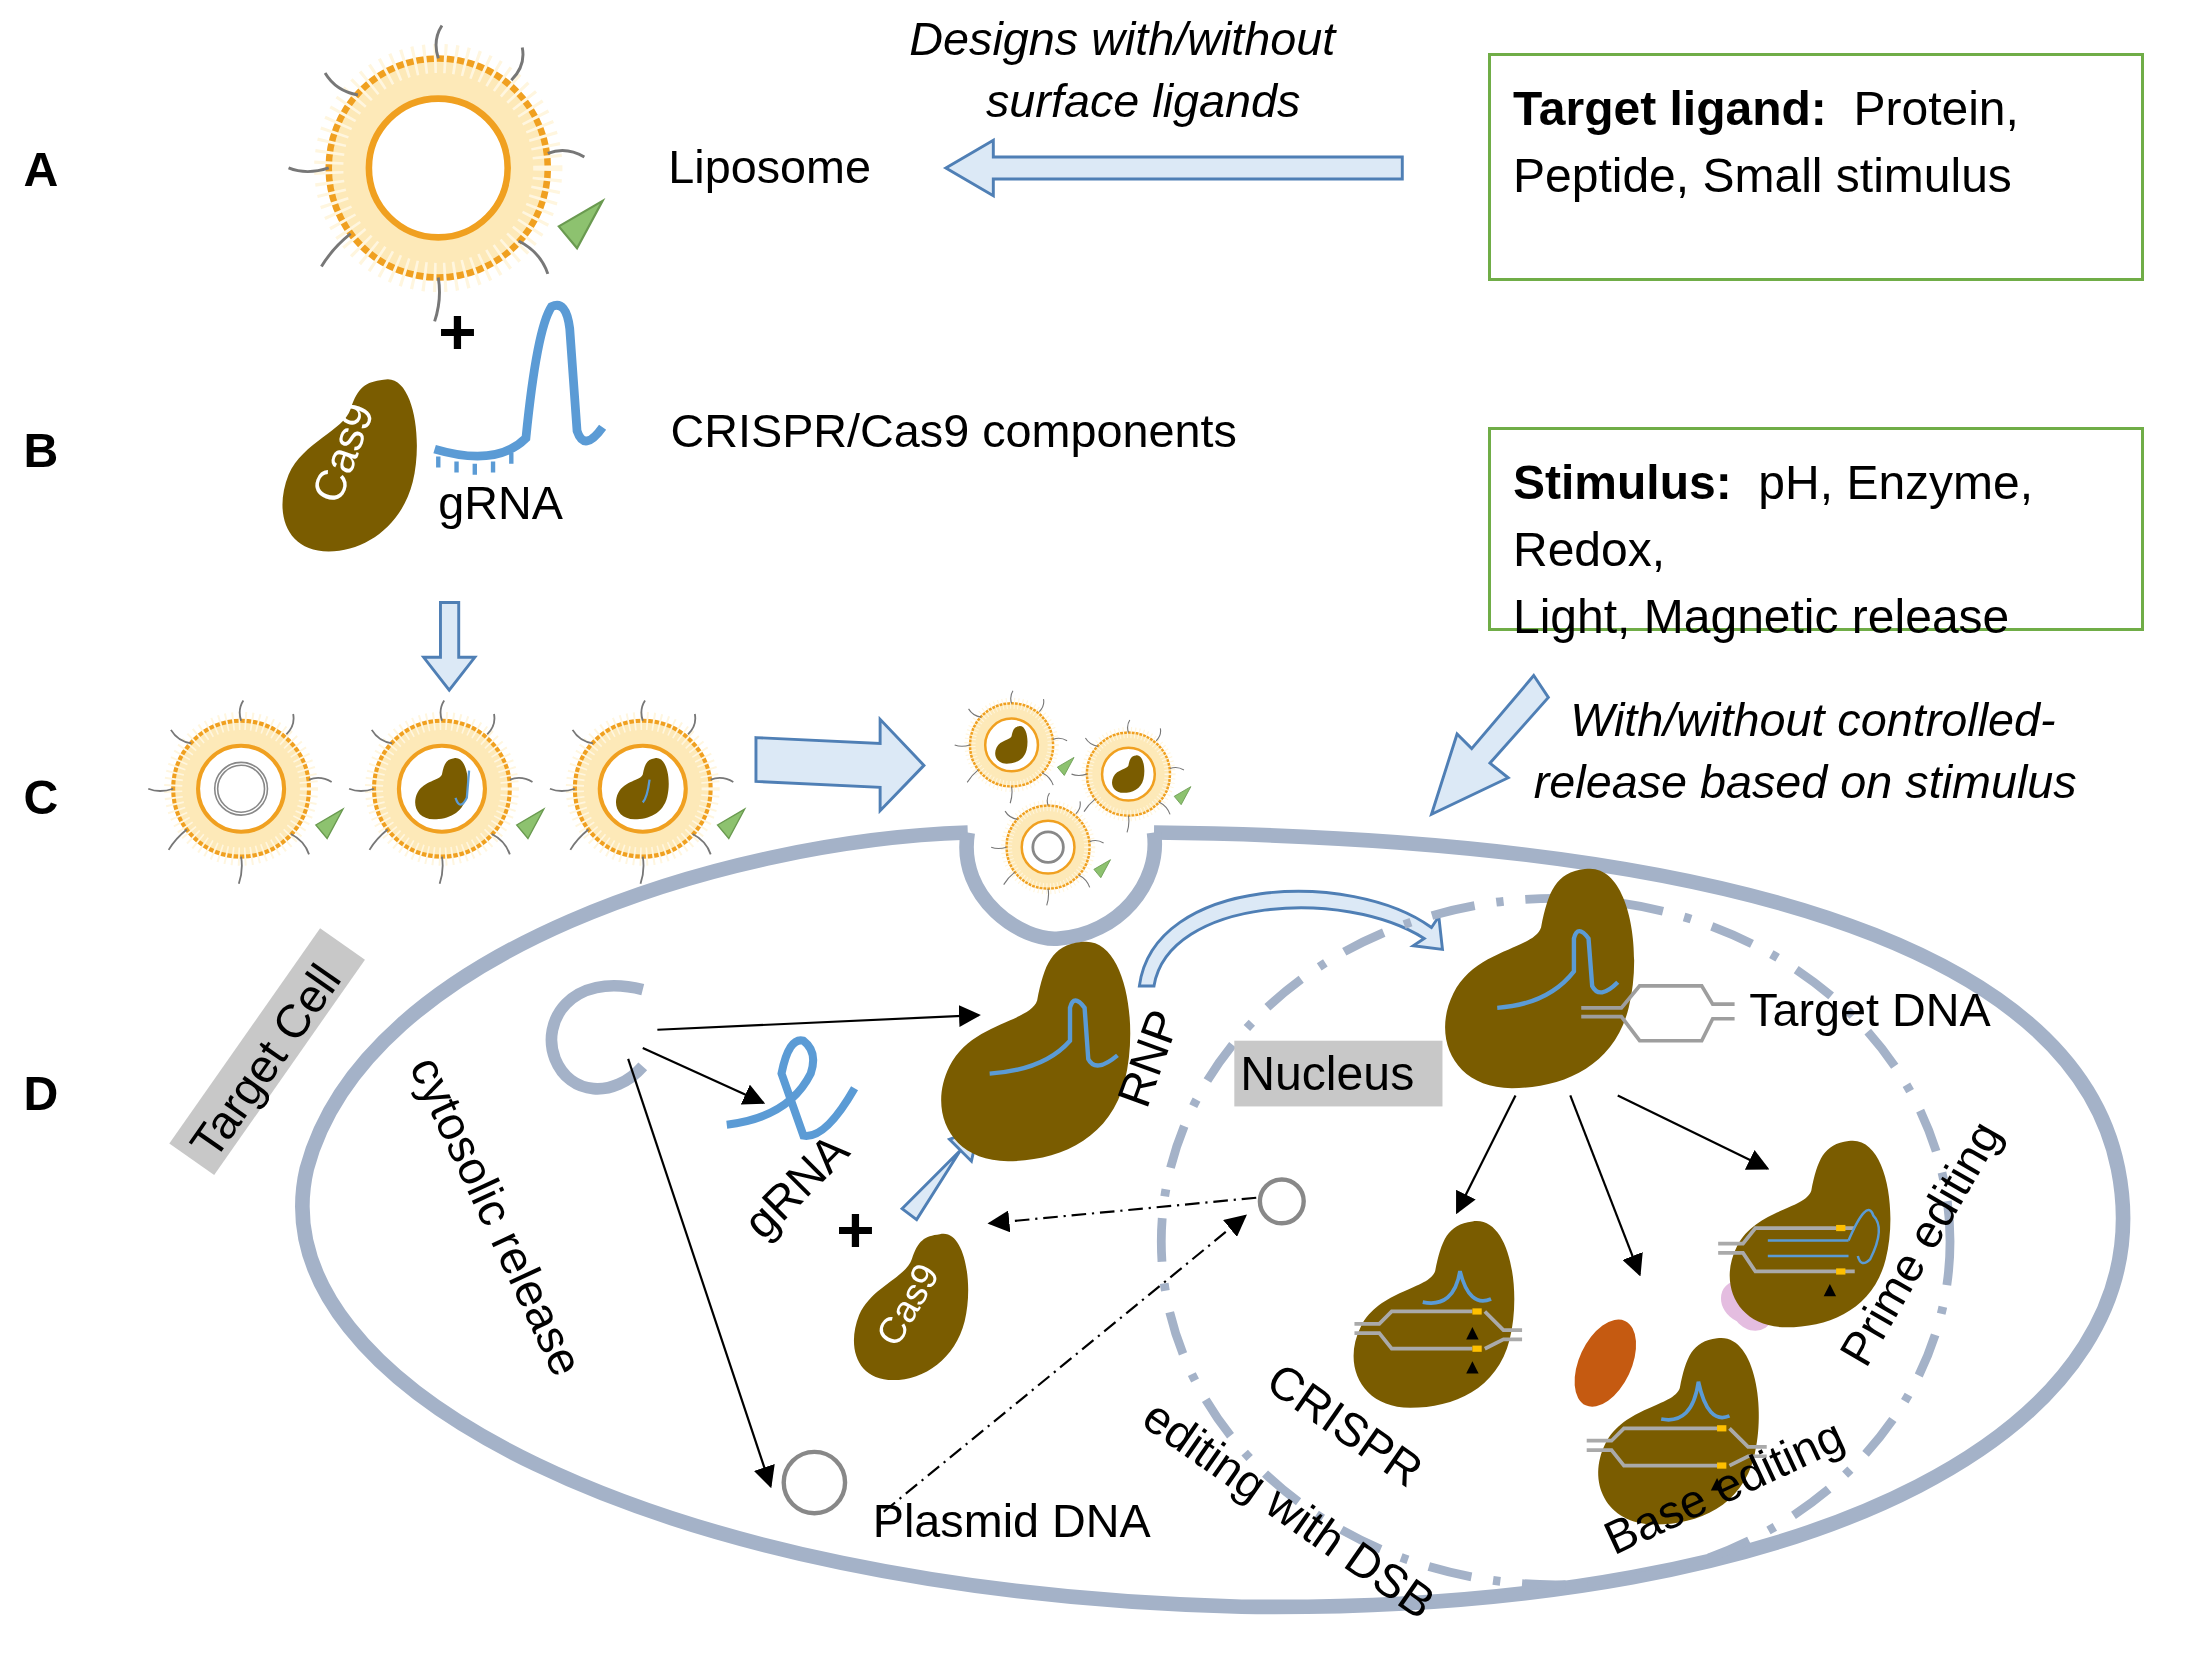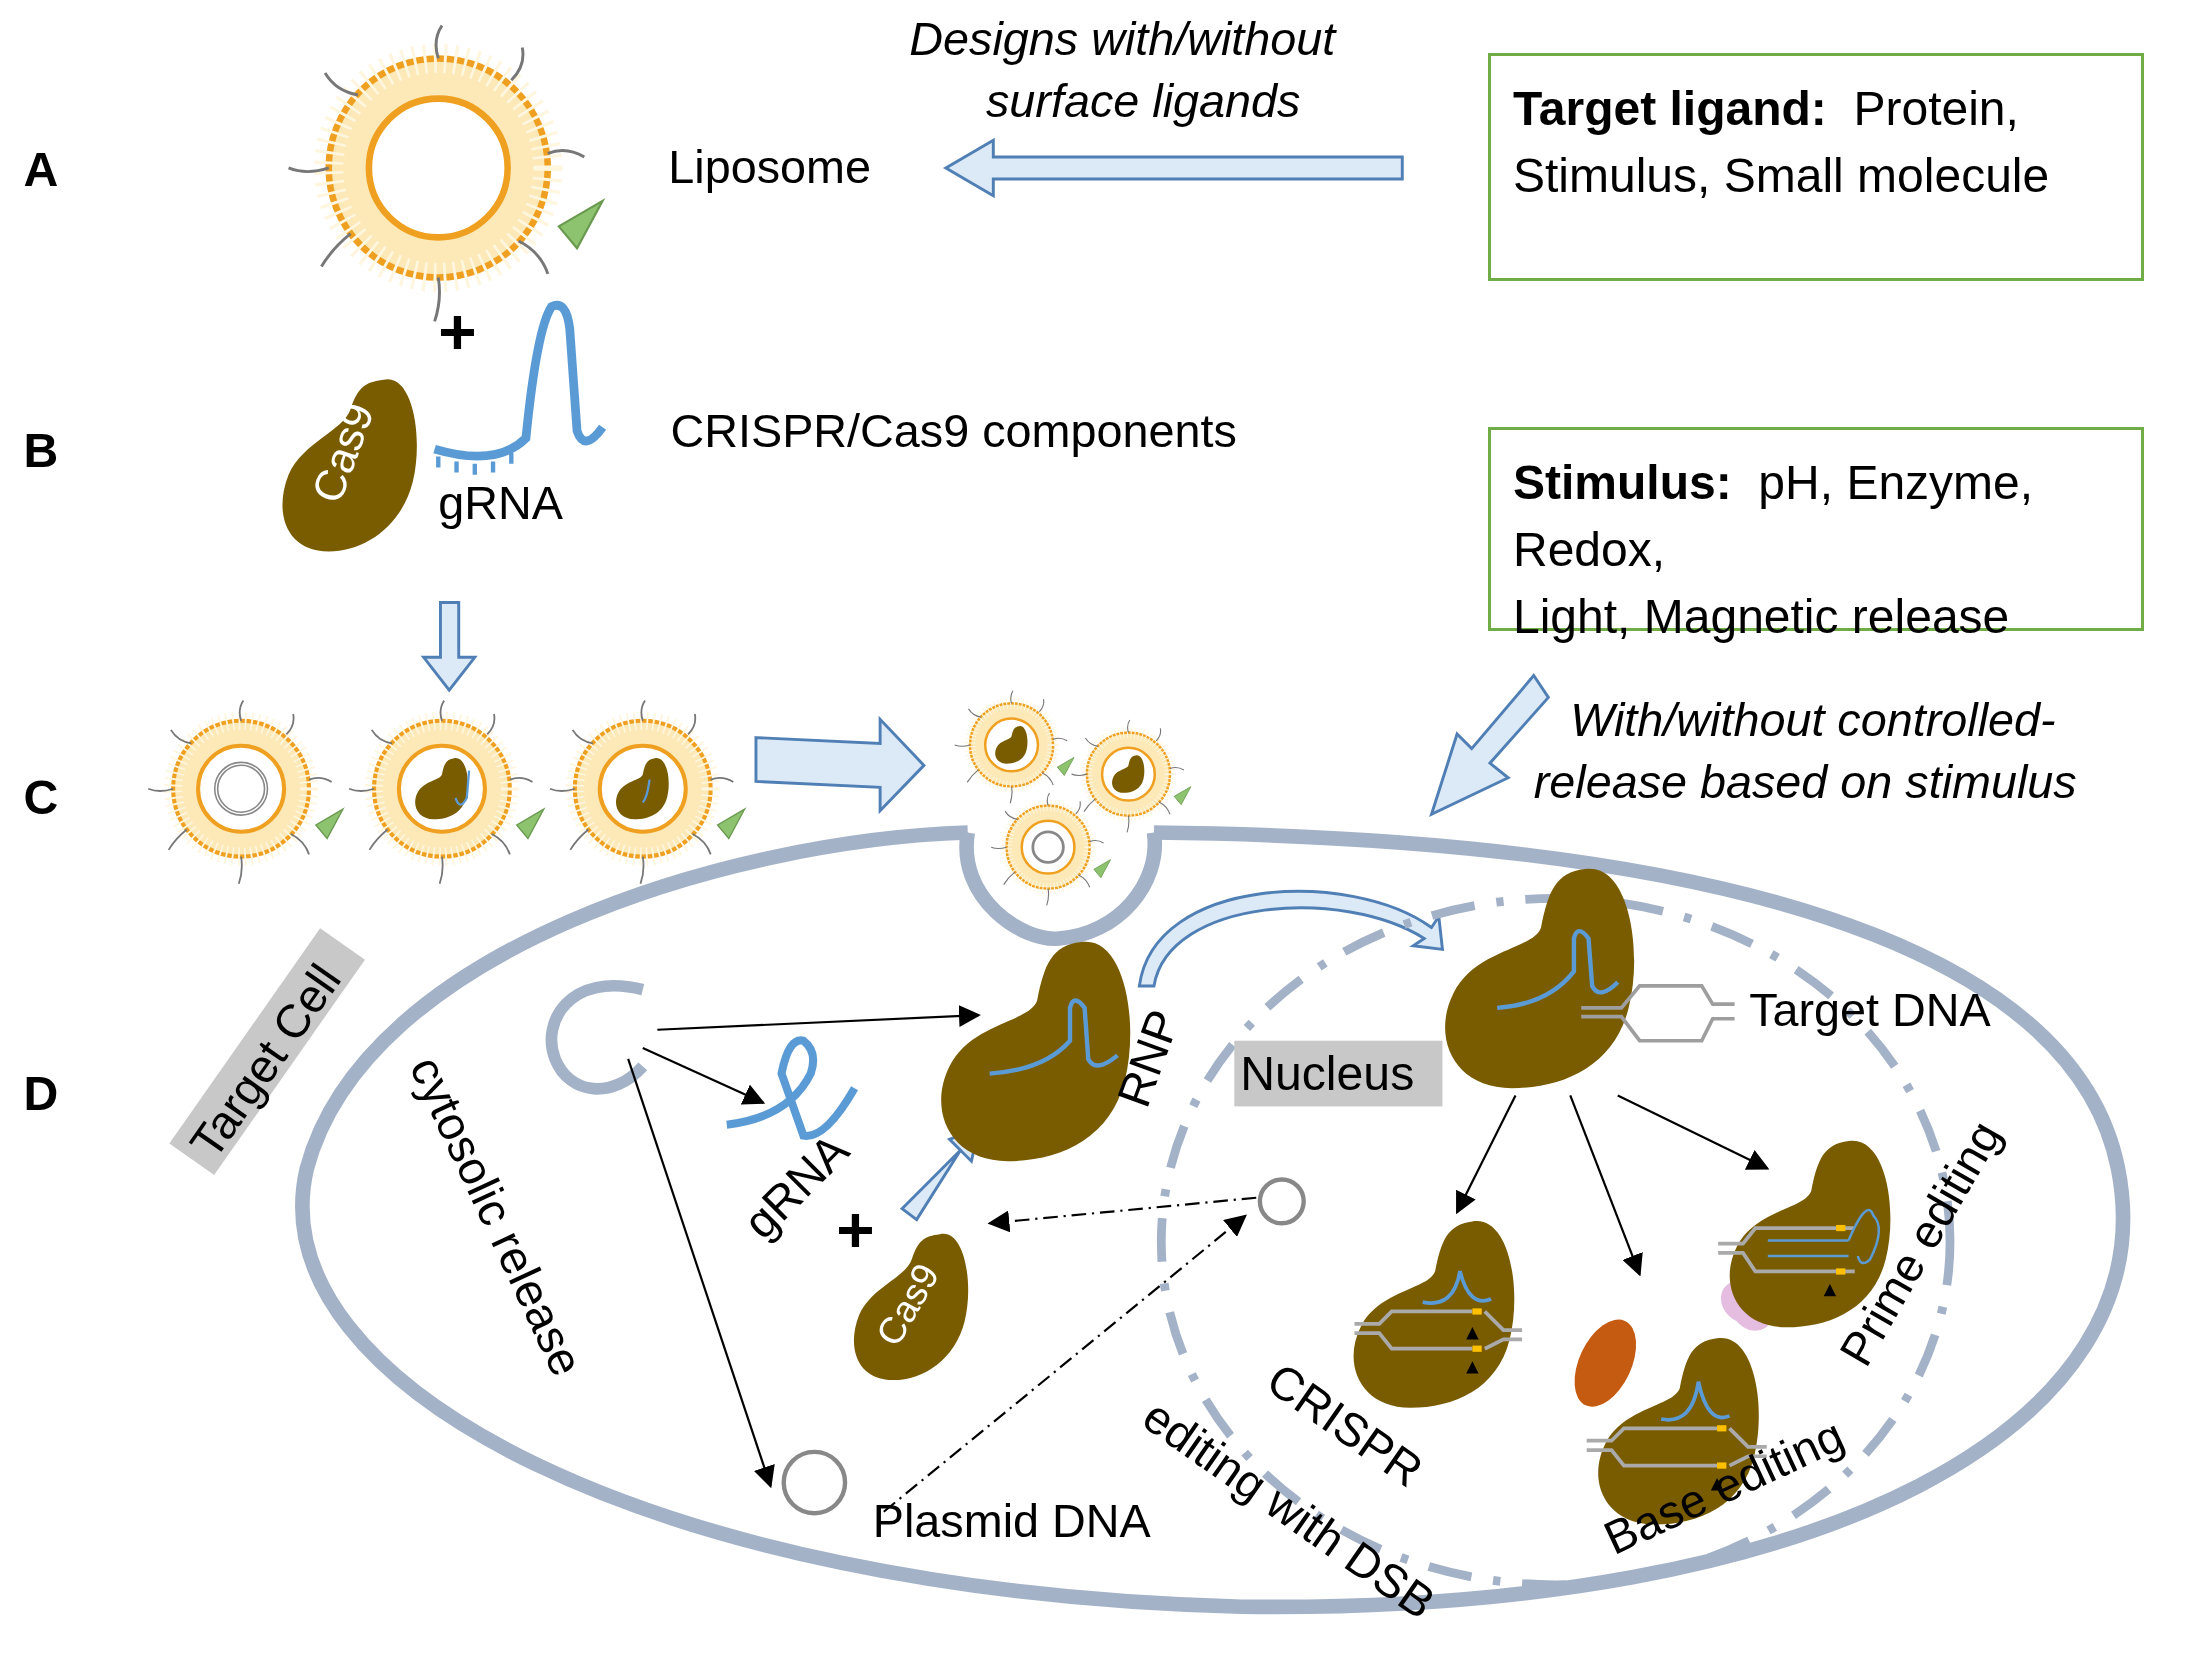--- a/index.html
+++ b/index.html
@@ -198,23 +198,23 @@
     <path d="M60,10 Q90,-60 100,-30 Q120,-10 95,40 Q80,55 75,35" stroke="#5b9bd5" stroke-width="4" fill="none"></path>
     <rect x="40" y="-15" width="15" height="10" fill="#ffc000"></rect>
       <rect x="40" y="55" width="15" height="10" fill="#ffc000"></rect>
     <polygon points="30,80 20,100 40,100" fill="#000"></polygon>
   </g>
   <text class="t lbl" transform="translate(2555,1875) rotate(-60)">Prime editing</text>
 </svg>
 
 <div class="box" style="left:1488px; top:53px; width:656px; height:228px;">
   <div><b>Target ligand:</b>&nbsp; <span>Protein,</span></div>
-  <div>Stimulus, Small molecule</div>
+  <div>Peptide, Small stimulus</div>
 </div>
 
 <div class="box" style="left:1488px; top:427px; width:656px; height:204px;">
   <div><b>Stimulus:</b>&nbsp; <span>pH, Enzyme,</span></div>
-  <div style="display:flex; justify-content:flex-end;flex-direction:column;">
+  <div style="display:flex; justify-content:space-between;">
     <span>Redox,</span>
   </div>
   <div>Light, Magnetic release</div>
 </div>
 
 
 </body></html>

